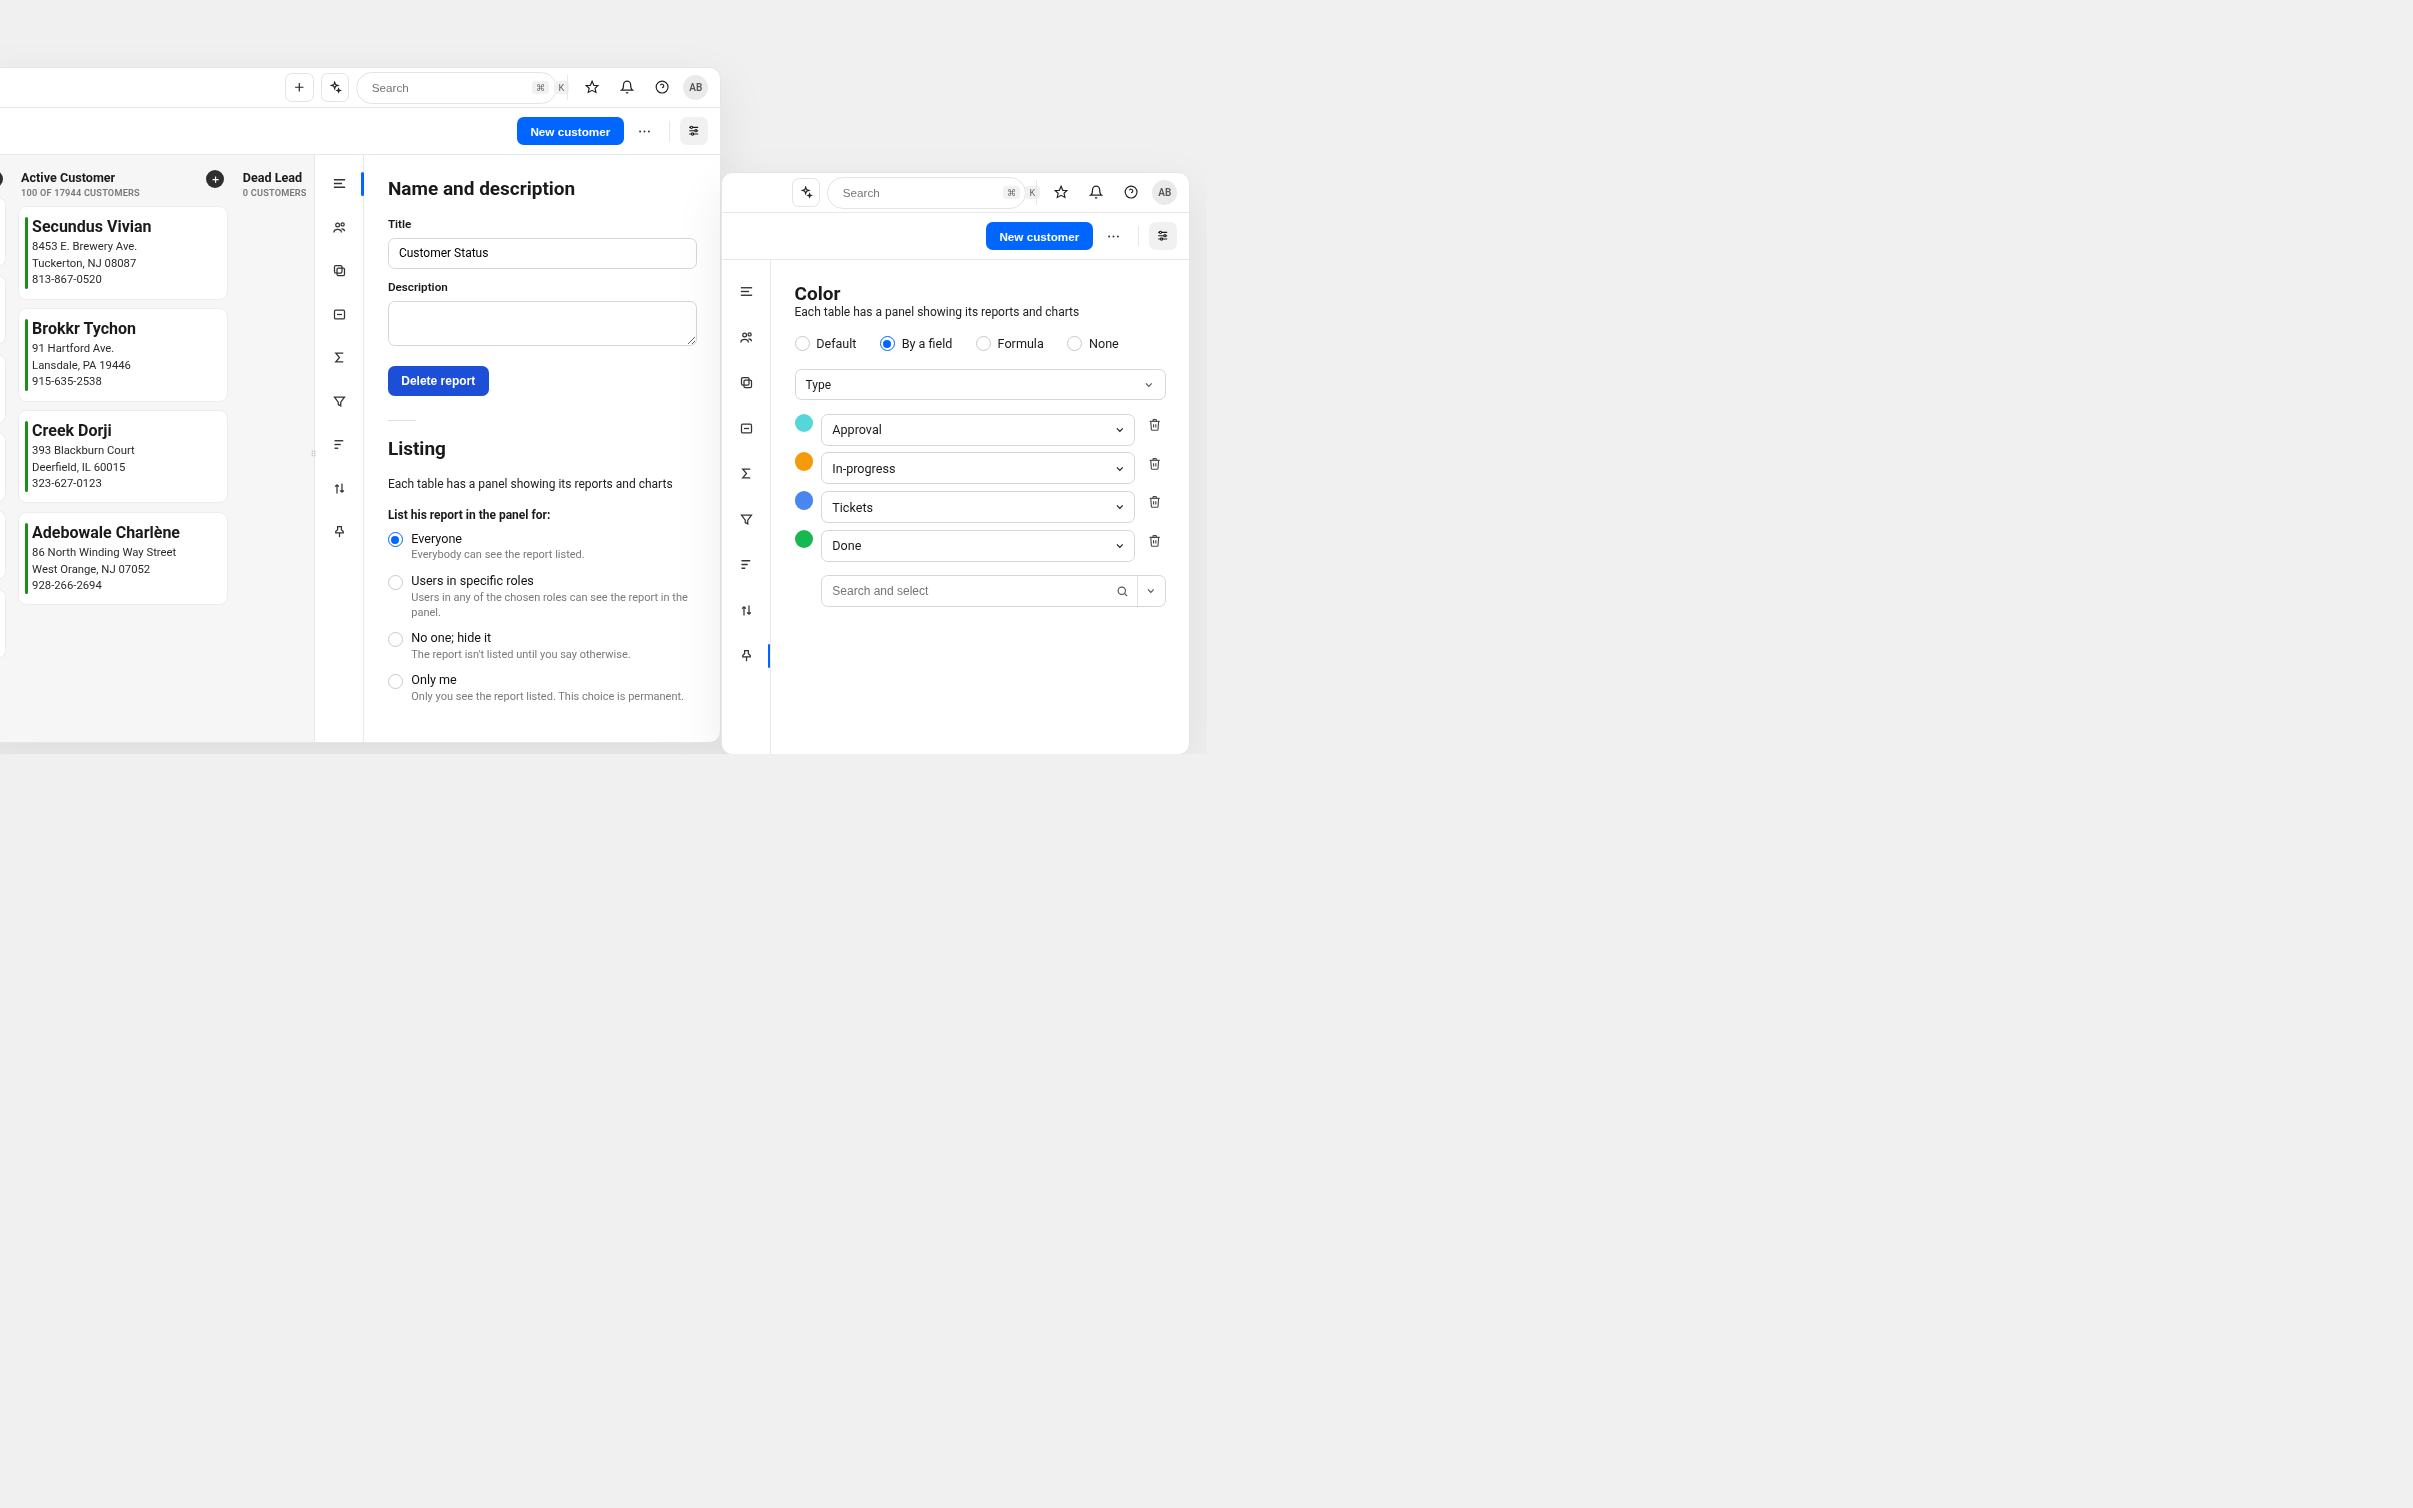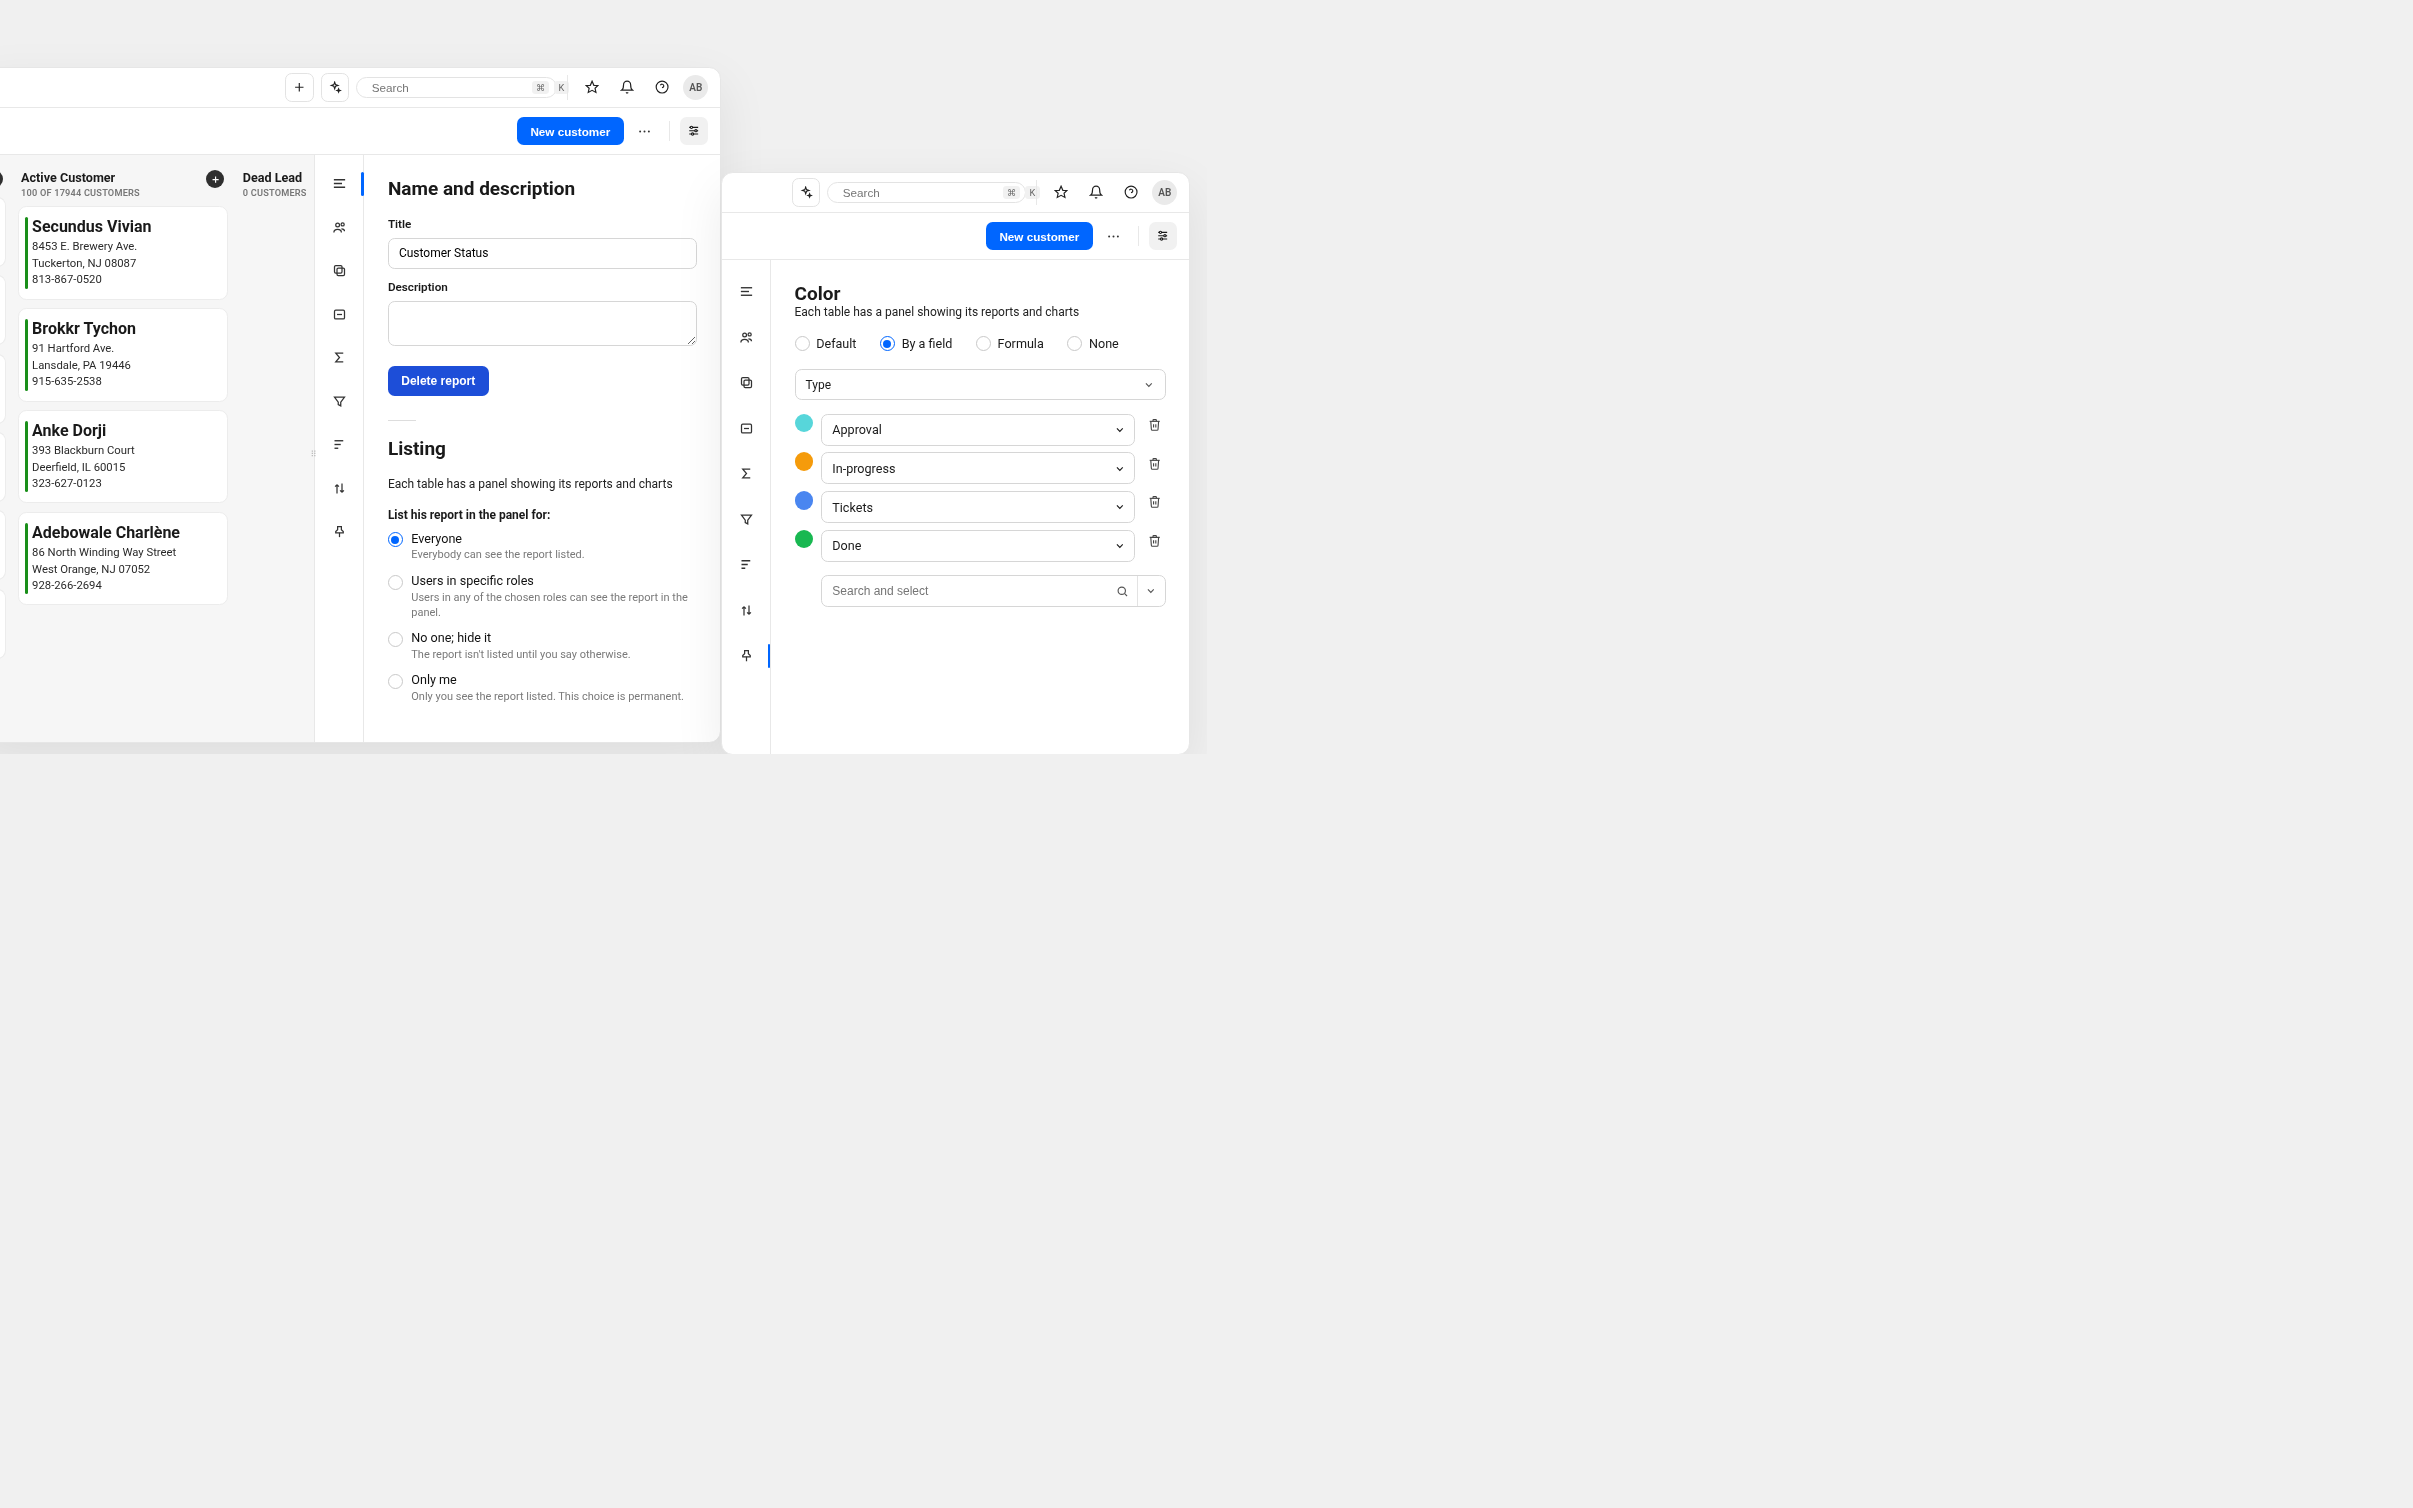--- a/index.html
+++ b/index.html
@@ -43,21 +43,21 @@
   display: flex; align-items: center; justify-content: center;
   background: #fff;
   color: #222;
   cursor: pointer;
 }
 .icon-btn.noborder { border: none; }
 .search-wrap {
   display: flex; align-items: center;
   border: 0.8px solid #e3e3e3;
   border-radius: 17px;
-  height: 21px;
+  height: 32px;
   padding: 0 6.7px 0 10px;
   width: 201px;
   color: #8b8b8b;
   gap: 5px;
 }
 .search-wrap input {
   border: none; outline: none; flex: 1;
   font-size: 11.7px; color: #333; background: transparent;
 }
 .kbd {
@@ -411,21 +411,21 @@
             <div class="line">Tuckerton, NJ 08087</div>
             <div class="line">813-867-0520</div>
           </div>
           <div class="kcard">
             <div class="name">Brokkr Tychon</div>
             <div class="line">91 Hartford Ave.</div>
             <div class="line">Lansdale, PA 19446</div>
             <div class="line">915-635-2538</div>
           </div>
           <div class="kcard">
-            <div class="name">Anke Dorji</div>
+            <div class="name">Creek Dorji</div>
             <div class="line">393 Blackburn Court</div>
             <div class="line">Deerfield, IL 60015</div>
             <div class="line">323-627-0123</div>
           </div>
           <div class="kcard">
             <div class="name">Adebowale Charlène</div>
             <div class="line">86 North Winding Way Street</div>
             <div class="line">West Orange, NJ 07052</div>
             <div class="line">928-266-2694</div>
           </div>

